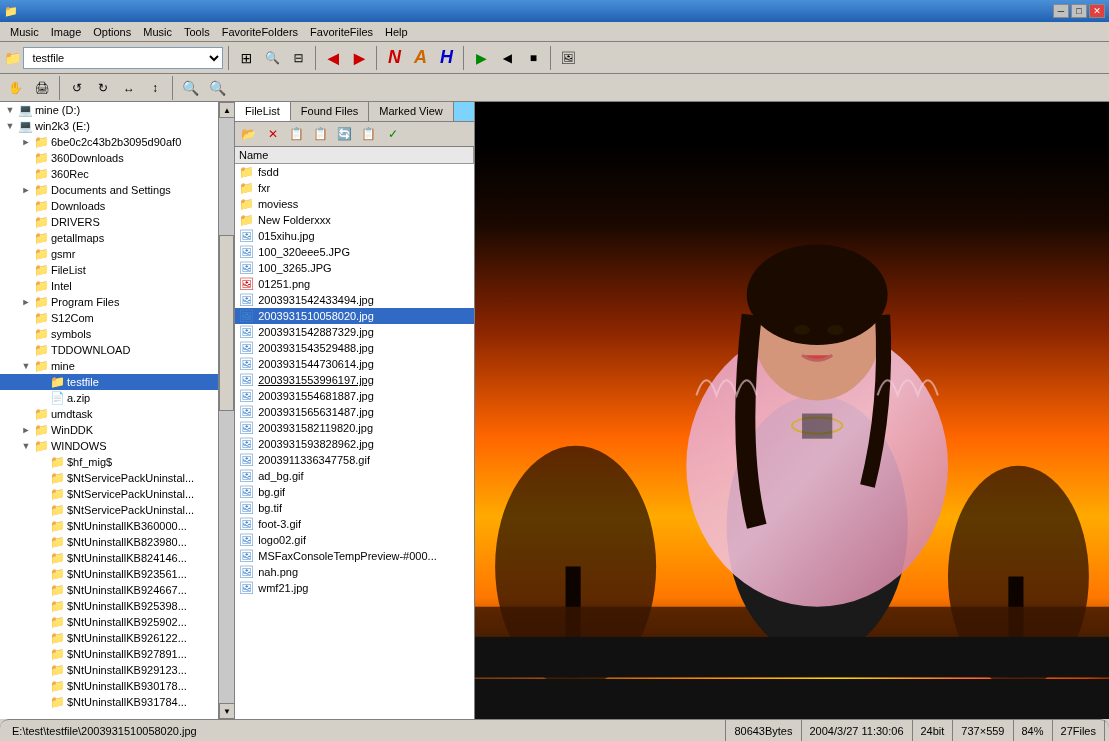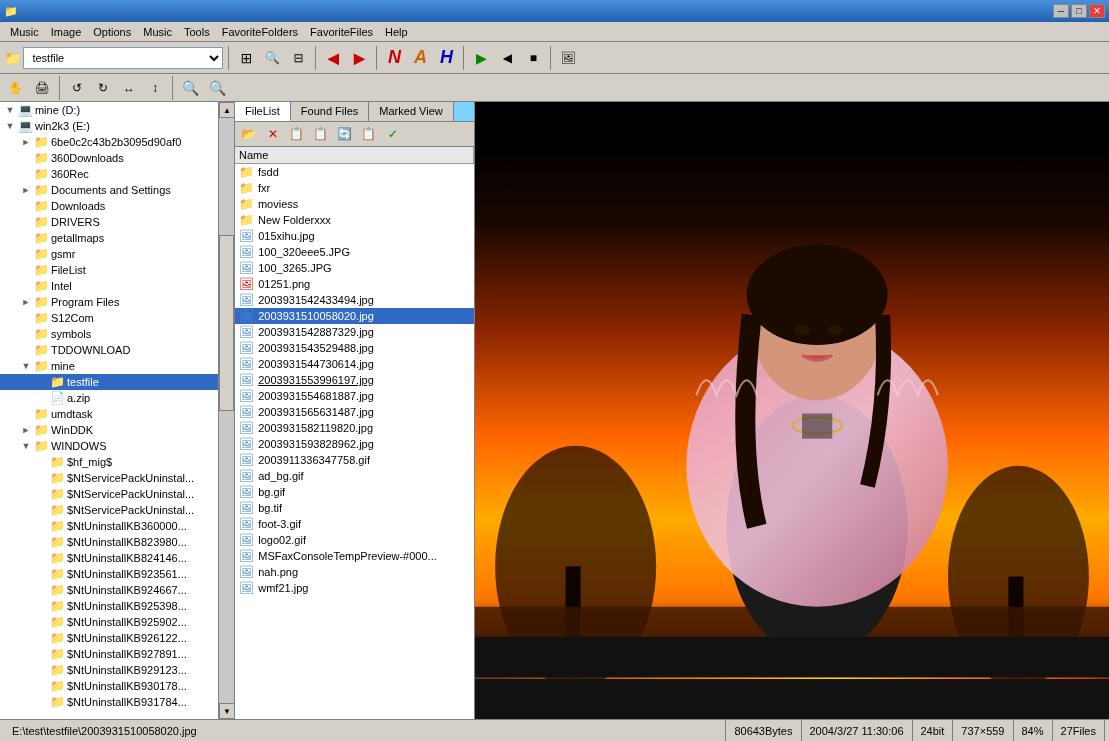--- a/index.html
+++ b/index.html
@@ -190,20 +190,21 @@
     
     #statusbar {
       height: 22px;
       background: #d4d0c8;
       border-top: 1px solid #808080;
       display: flex;
       align-items: center;
       padding: 0 4px;
       font-size: 11px;
       gap: 0;
+      border-radius: 9px;
     }
     .status-item {
       padding: 0 8px;
       border-right: 1px solid #808080;
       height: 100%;
       display: flex;
       align-items: center;
     }
     .status-item:first-child { flex: 1; }
 

